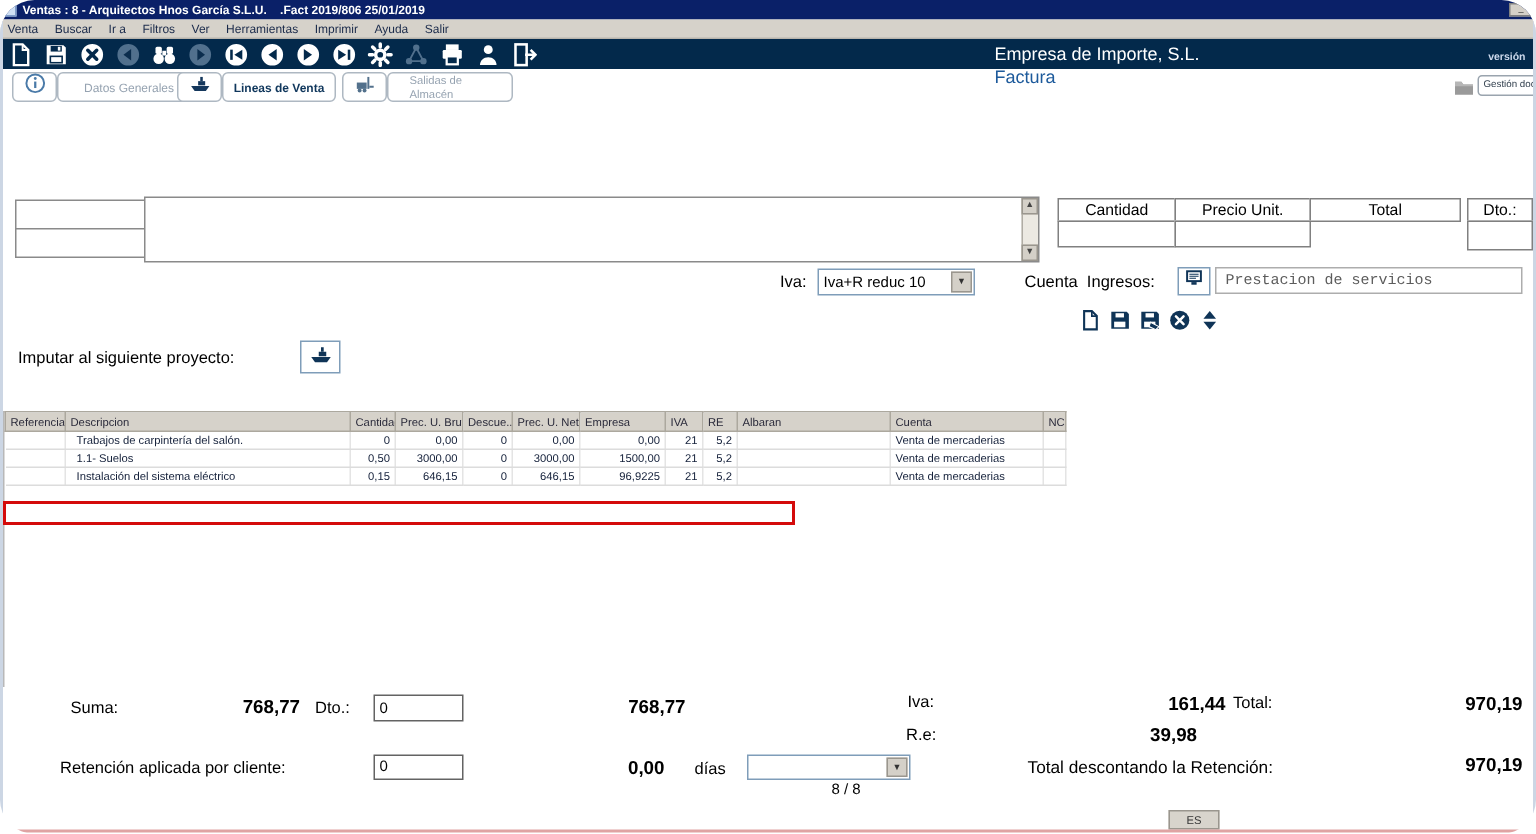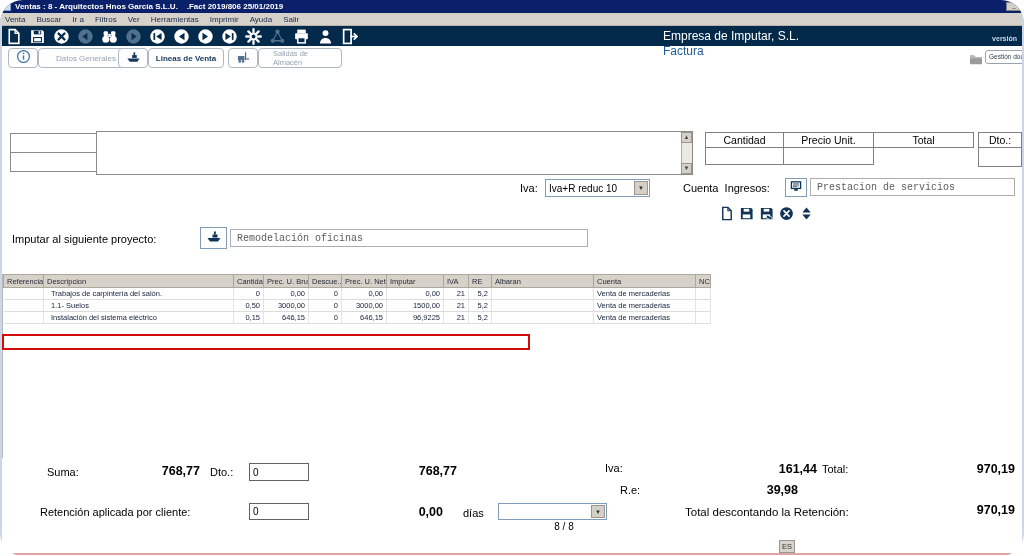--- a/index.html
+++ b/index.html
@@ -98,32 +98,32 @@
   .sum-label   { left:12px;  top:466px;margin-left:35px; }
   .sum-value   { left:118px; top:464px; width:82px; }
   .dto2-label  { left:210px; top:466px; }
   .numinput { background:#fff; border:1px solid #636363; font-size:10px; color:#000; padding-left:3px; }
   .dto2-input  { left:249px; top:463px; width:60px; height:18px; }
   .afterdto    { left:375px; top:464px; width:82px; }
   .iva2-label  { left:605px; top:462px; }
   .iva2-value  { left:735px; top:462px; width:82px; }
   .tot-label   { left:822px; top:463px; }
   .tot-value   { left:933px; top:462px; width:82px; }
-  .re-label    { left:584px; top:484px;padding-left:36px; }
+  .re-label    { left:568px; top:484px;padding-left:36px; }
   .re-value    { left:716px; top:483px; width:82px; }
   .ret-label   { left:40px;  top:506px; }
   .ret-input   { left:249px; top:503px; width:60px; height:17px; }
   .ret-value   { left:361px; top:505px; width:82px; }
   .dias-label  { left:463px; top:507px; }
   .dias-select { left:498px; top:503px; width:109px; height:17px; background:#fff; border:1px solid #7f9db9; }
   .counter     { left:520px; top:521px; width:88px; text-align:center; font-size:10px; color:#000; }
   .totret-label{ left:685px; top:506px; font-size:11.5px; }
   .totret-value{ left:933px; top:503px; width:82px; }
 
-  .lang-btn { left:779px; top:540px; width:16px; height:13px; background:#d8d4cc; border:1px solid #9a968e;
+  .lang-btn { left:779px; top:540px; width:34px; height:13px; background:#d8d4cc; border:1px solid #9a968e;
     font-size:7.5px; text-align:center; line-height:11px; color:#333; }
 
   
   .edge-l { left:0; top:0; width:2px; height:556px; background:#ccd6e4; }
   .edge-r { left:1022px; top:0; width:2px; height:556px; background:#ccd6e4; }
   .edge-b { left:0; top:553px; width:1024px; height:2px; background:#dfa3a3; }
 </style>
 </head>
 <body>
 
@@ -247,21 +247,21 @@
         </svg>
       </span>
     <span class="tbico">
         <svg viewBox="0 0 16 16">
           <rect x="2.5" y="1.5" width="7" height="13" fill="none" stroke="#fff" stroke-width="1.6"></rect>
           <path d="M8.5 8h6" stroke="#fff" stroke-width="1.6"></path>
           <path d="M12 5l3 3-3 3" fill="none" stroke="#fff" stroke-width="1.6"></path>
         </svg>
       </span>
   </div>
-  <div class="abs company">Empresa de Imputar, S.L.</div>
+  <div class="abs company">Empresa de Importe, S.L.</div>
   <div class="abs version">versión</div>
   <div class="abs factura">Factura</div>
 
   <div class="tabbox" style="left:8px; width:30px;">
     <span><svg viewBox="0 0 16 16" width="15" height="15">
           <circle cx="8" cy="8" r="6.3" fill="none" stroke="#4a7aa8" stroke-width="1.4"></circle>
           <rect x="7.2" y="6.8" width="1.6" height="4.6" fill="#4a7aa8"></rect>
           <circle cx="8" cy="4.6" r="1" fill="#4a7aa8"></circle>
         </svg></span>
   </div>
@@ -353,21 +353,20 @@
   </div>
 
   <div class="abs lbl11 project-label">Imputar al siguiente proyecto:</div>
   <div class="abs sqbtn project-btn">
     <span><svg viewBox="0 0 16 16" width="16" height="16">
           <path d="M1.5 10h13L12 13.5H4z" fill="#0f3457"></path>
           <rect x="6.5" y="6.5" width="5" height="3" fill="#0f3457"></rect>
           <rect x="8" y="3.5" width="1.8" height="3" fill="#0f3457"></rect>
         </svg></span>
   </div>
-  <div class="abs monofield project-field">Remodelación oficinas</div>
 
   <div class="abs tablewrap">
     <table class="lines">
         <colgroup>
           <col style="width: 40px;">
           <col style="width: 190px;">
           <col style="width: 30px;">
           <col style="width: 45px;">
           <col style="width: 33px;">
           <col style="width: 45px;">
@@ -379,21 +378,21 @@
           <col style="width: 15px;">
         </colgroup>
         <thead>
           <tr>
             <th>Referencia</th>
             <th>Descripcion</th>
             <th>Cantidad</th>
             <th>Prec. U. Bruto</th>
             <th>Descue...</th>
             <th>Prec. U. Neto</th>
-            <th>Imputar</th>
+            <th>Empresa</th>
             <th>IVA</th>
             <th>RE</th>
             <th>Albaran</th>
             <th>Cuenta</th>
             <th>NC</th>
           </tr>
         </thead>
         <tbody>
           <tr>
             <td></td>

